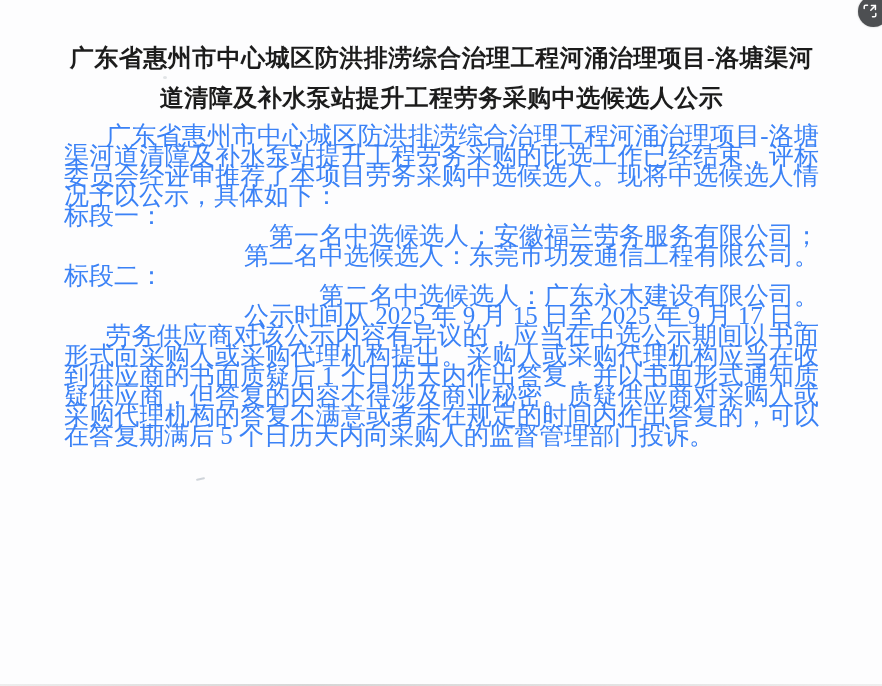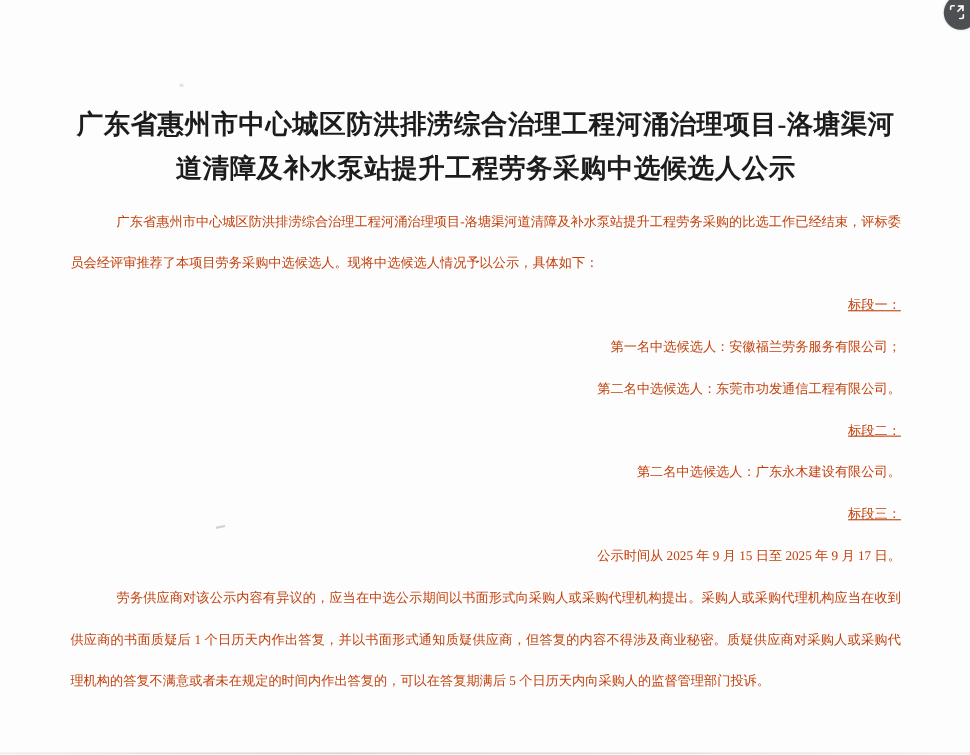--- a/index.html
+++ b/index.html
@@ -13,45 +13,44 @@
     background: #ffffff;
     font-family: "Liberation Serif", "DejaVu Serif", serif;
   }
   .page {
     position: relative;
     width: 882px;
     height: 686px;
     box-sizing: border-box;
     background: #fdfdfe;
     color: #2e2e2e;
-    padding: 94px 63px 0 64px;
+    padding: 38px 63px 0 64px;
   }
   .doc-title {
     margin: 0 0 8px 0;
     font-size: 24px;
     line-height: 40px;
     font-weight: 700;
     text-align: center;
     color: #1c1c1c;
     letter-spacing: 0.5px;
   }
   .body-text {
-    font-size: 12px;
-    line-height: 38px;
-    color: #c2410c;
+    font-size: 25px;
+    line-height: 20px;
+    color: #3b82f6;
   }
   .para {
     margin: 0;
     text-align: justify;
     text-indent: 42px;
   }
   .lot-heading {
     margin: 0;
-    text-align: right;
-    text-decoration: underline;
+    text-align: left;
   }
   .lot-item {
     margin: 0;
     padding-left: 42px;
     text-align: right;
   }
   .expand-badge {
     position: absolute;
     top: -4px;
     right: -7px;
@@ -115,21 +114,20 @@
       <p class="lot-item">第一名中选候选人：安徽福兰劳务服务有限公司；</p>
       <p class="lot-item">第二名中选候选人：东莞市功发通信工程有限公司。</p>
     </div>
 
     <div>
       <p class="lot-heading">标段二：</p>
       <p class="lot-item">第二名中选候选人：广东永木建设有限公司。</p>
     </div>
 
     <div>
-      <p class="lot-heading">标段三：</p>
     </div>
 
     <p class="lot-item">公示时间从 2025 年 9 月 15 日至 2025 年 9 月 17 日。</p>
 
     <p class="para">劳务供应商对该公示内容有异议的，应当在中选公示期间以书面形式向采购人或采购代理机构提出。采购人或采购代理机构应当在收到供应商的书面质疑后 1 个日历天内作出答复，并以书面形式通知质疑供应商，但答复的内容不得涉及商业秘密。质疑供应商对采购人或采购代理机构的答复不满意或者未在规定的时间内作出答复的，可以在答复期满后 5 个日历天内向采购人的监督管理部门投诉。</p>
 
   </div>
 
   <div class="scan-artifact"></div>
   <div class="scan-artifact-2"></div>

